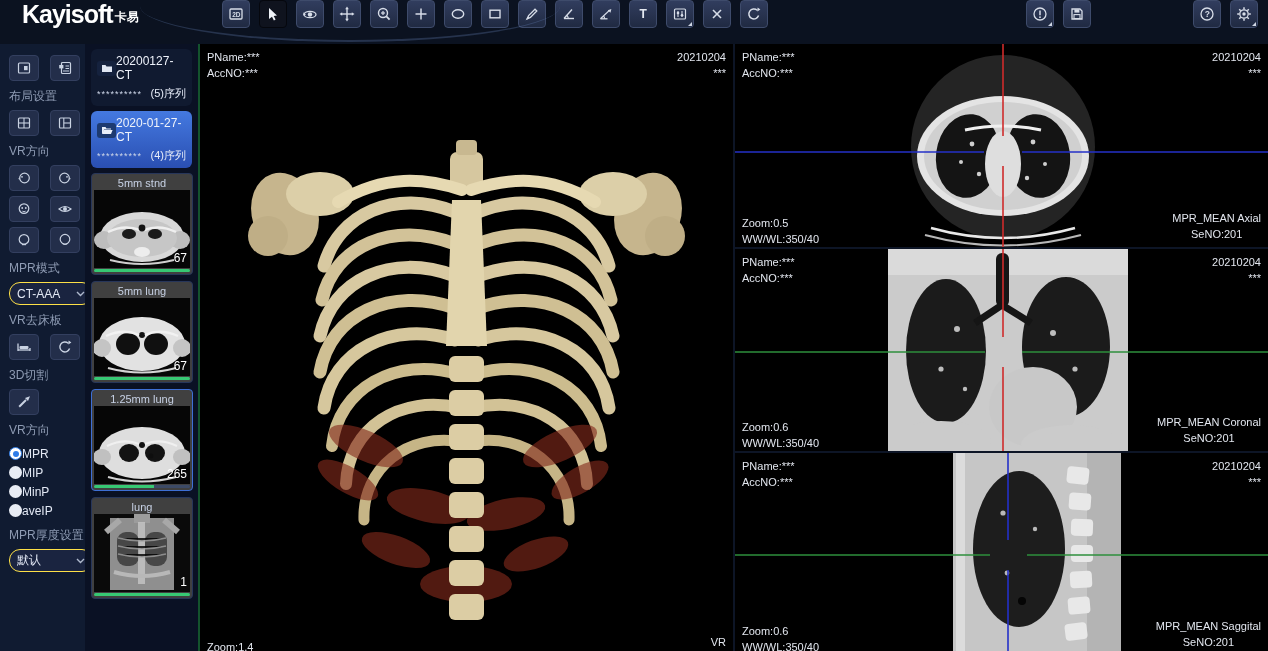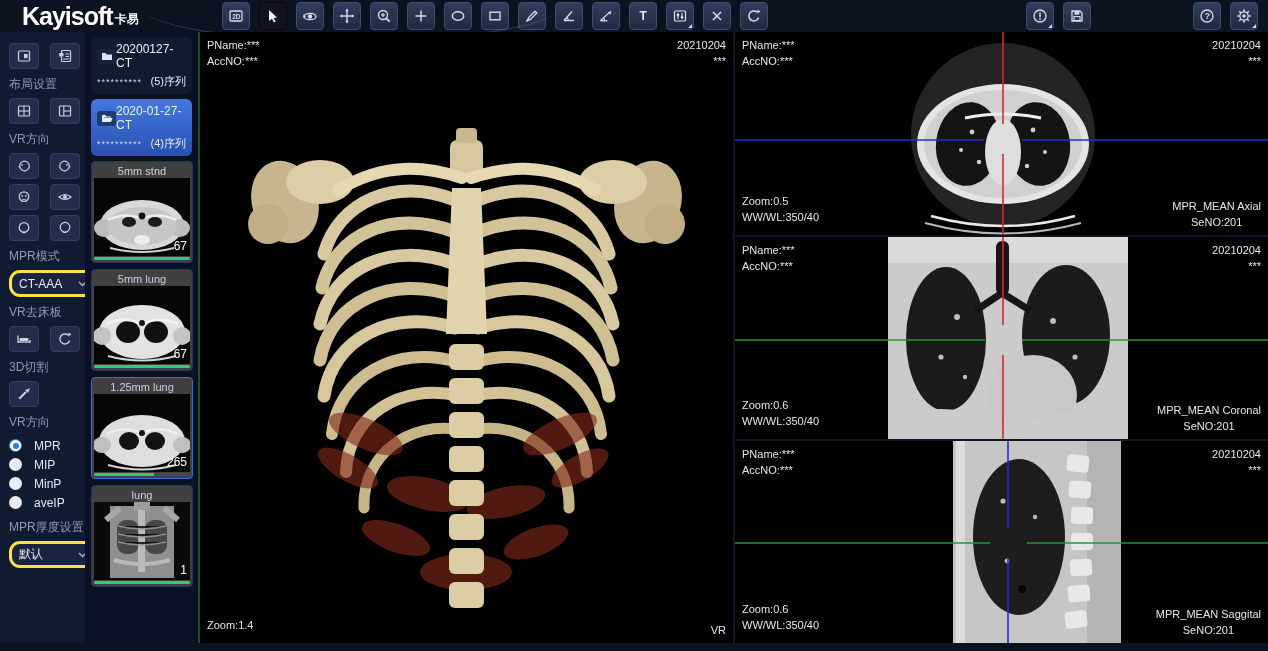--- a/index.html
+++ b/index.html
@@ -1,20 +1,20 @@
 <!DOCTYPE html>
 <html><head>
 <meta charset="utf-8">
 <style>
   html,body{margin:0;padding:0;background:#000;}
   body{font-family:"Liberation Sans",sans-serif;}
   .app{position:relative;width:1268px;height:651px;background:#0b1220;overflow:hidden;}
 
   
-  .topbar{height:32px;display:flex;align-items:center;
+  .topbar{height:44px;display:flex;
     background:linear-gradient(100deg,#31497a 0%,#1b2razz 0%,#1b2a4a 22%,#0d1628 55%,#0a101d 100%);
     position:relative;}
   .topbar::after{content:"";position:absolute;left:140px;top:-30px;width:420px;height:70px;
     border-radius:50%;border-bottom:2px solid rgba(120,150,210,.25);pointer-events:none;}
   .logo{width:200px;padding-left:22px;box-sizing:border-box;color:#fff;font-size:25px;font-weight:bold;
     letter-spacing:-1px;white-space:nowrap;}
   .logo .cn{font-size:12px;font-weight:bold;letter-spacing:0;margin-left:2px;vertical-align:2px;}
   .tools{display:flex;gap:9px;margin-left:22px;}
   .tools-mid{display:flex;gap:9px;margin-left:258px;}
   .tools-right{display:flex;gap:9px;margin-left:auto;margin-right:10px;}
@@ -28,24 +28,24 @@
 
   
   .main-row{display:flex;height:611px;}
 
   
   .sidebar{width:85px;box-sizing:border-box;background:#101b31;padding:8px 0 0 9px;flex:none;}
   .icon-row{display:flex;gap:11px;margin:3px 0 5px 0;}
   .sbtn{width:30px;height:26px;border-radius:4px;background:#232e4a;border:1px solid #333f5f;
     display:flex;align-items:center;justify-content:center;padding:0;cursor:pointer;}
   .slabel{font-size:12px;color:#8e9bb3;margin:7px 0 5px 0;}
-  .dropdown{width:68px;height:21px;border-radius:11px;background:#1a2440;border:3px solid #fde047;
+  .dropdown{width:68px;height:21px;border-radius:11px;background:#1a2440;border:1px solid #fde047;
     color:#e2e8f4;font-size:12px;display:flex;align-items:center;justify-content:space-between;
     padding:0 7px;cursor:pointer;margin-bottom:3px;}
-  .radio-row{display:flex;align-items:center;gap:12px;height:19px;cursor:pointer;}
+  .radio-row{display:flex;align-items:center;gap:0;height:19px;cursor:pointer;}
   .rdot{width:13px;height:13px;border-radius:50%;background:#e8ecf4;flex:none;box-sizing:border-box;}
   .rdot.checked{background:#fff;border:1px solid #2e7ce8;position:relative;}
   .rdot.checked::after{content:"";position:absolute;inset:2.5px;border-radius:50%;background:#2e7ce8;}
   .rlabel{font-size:12px;color:#e2e8f4;}
 
   
   .series{width:115px;box-sizing:border-box;background:#0a1124;padding:5px 6px;flex:none;
     border-right:2px solid #14532d;}
   .study{border-radius:6px;padding:5px 6px;margin-bottom:5px;cursor:pointer;background:#101a30;}
   .study.selected{background:linear-gradient(180deg,#4479e0,#2a4fb2);}
@@ -67,21 +67,21 @@
   .pfill{height:100%;background:#37c873;}
 
   
   .vr-main{width:533px;flex:none;position:relative;background:#000;}
   .mpr-col{width:533px;flex:none;display:flex;flex-direction:column;border-left:2px solid #0d1526;}
   .mpr-panel{position:relative;background:#000;flex:none;}
   .mpr-panel + .mpr-panel{border-top:2px solid #0d1526;}
   .mpr-panel.active{box-shadow:inset 0 0 0 1px #2b4f9e;}
   .ov{position:absolute;font-size:11px;color:#e2e6ee;line-height:16px;z-index:5;}
   .tl{top:5px;left:7px;} .tr{top:5px;right:7px;text-align:right;}
-  .bl{bottom:10px;left:7px;} .br{bottom:5px;right:7px;text-align:center;}
+  .bl{bottom:0;left:7px;} .br{bottom:5px;right:7px;text-align:center;}
   svg.viewport{display:block;}
 </style>
 </head>
 <body>
 
 <div class="app">
 
   <header class="topbar">
     <div class="logo"><span>Kayisoft</span><span class="cn">卡易</span></div>
 

